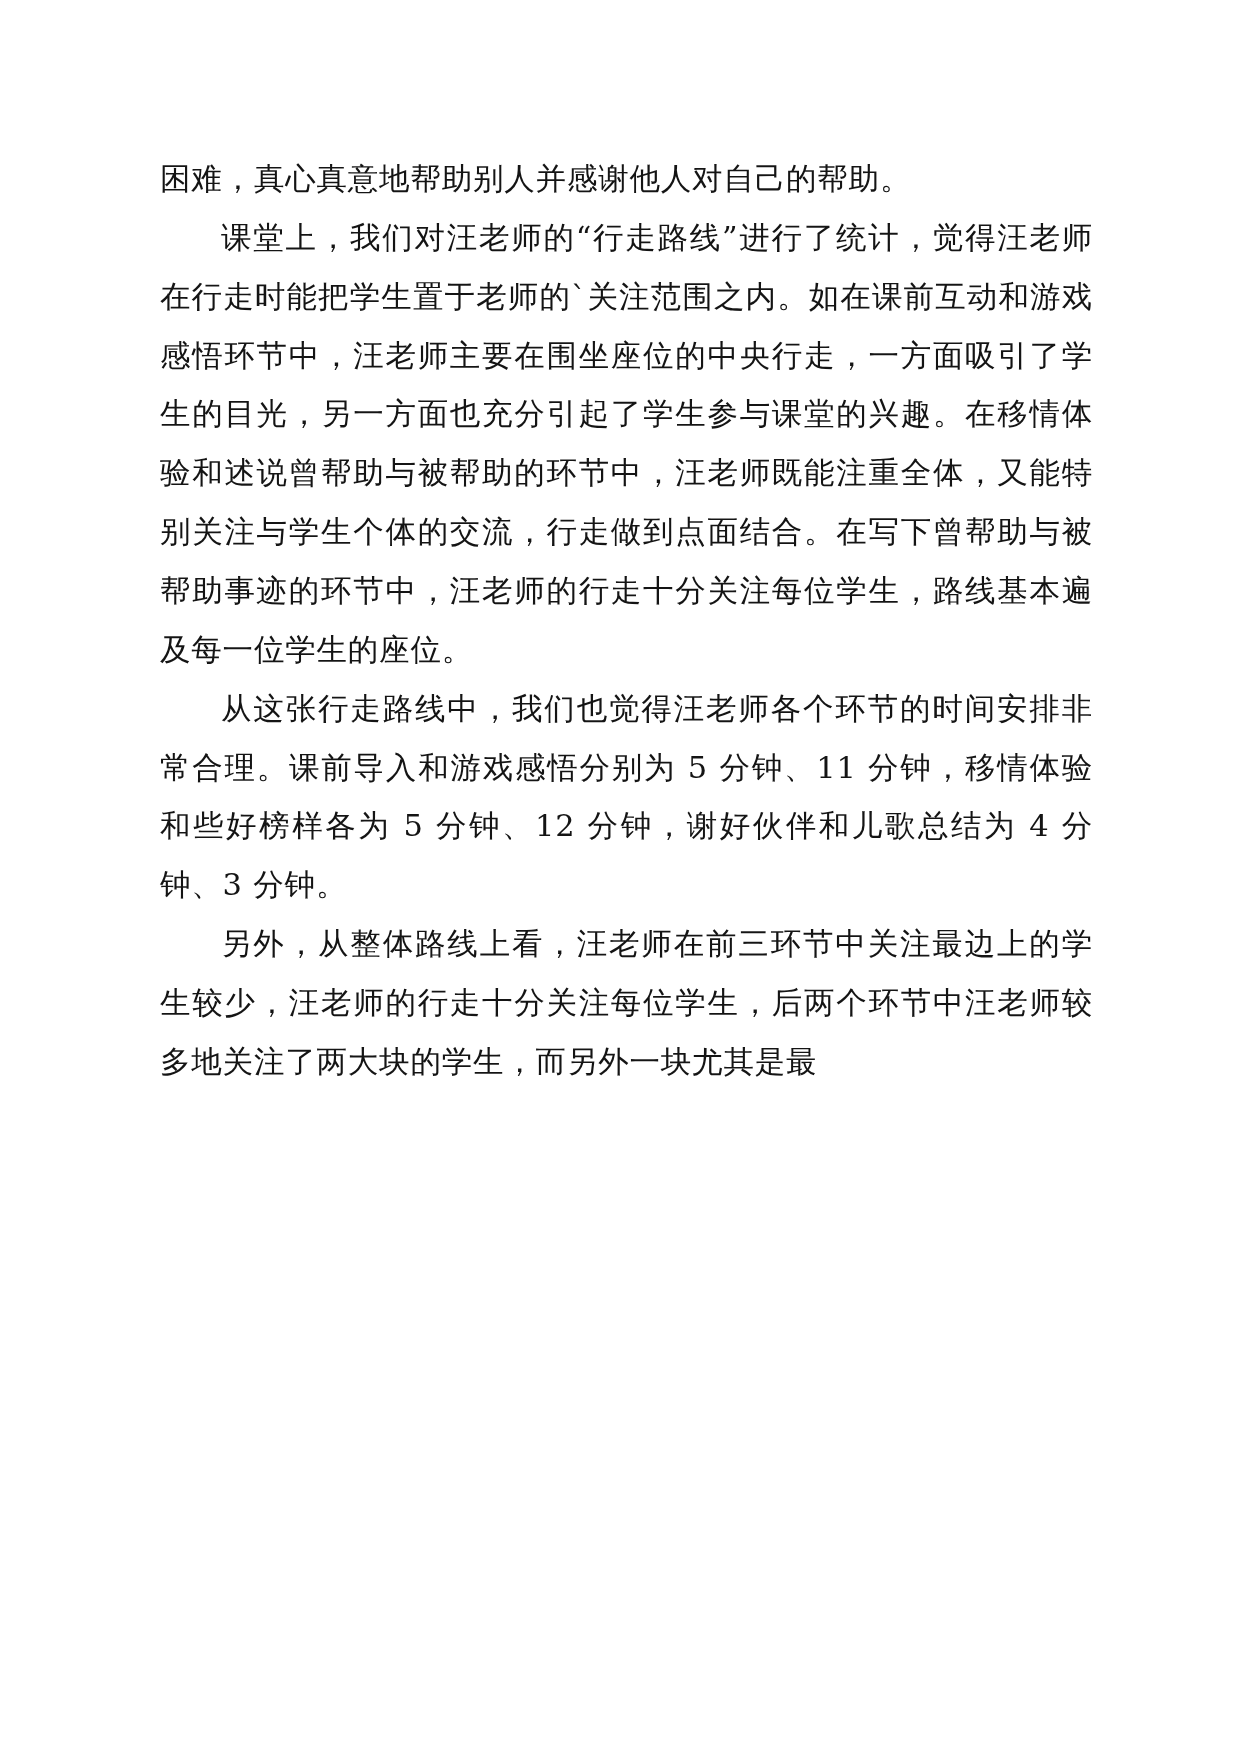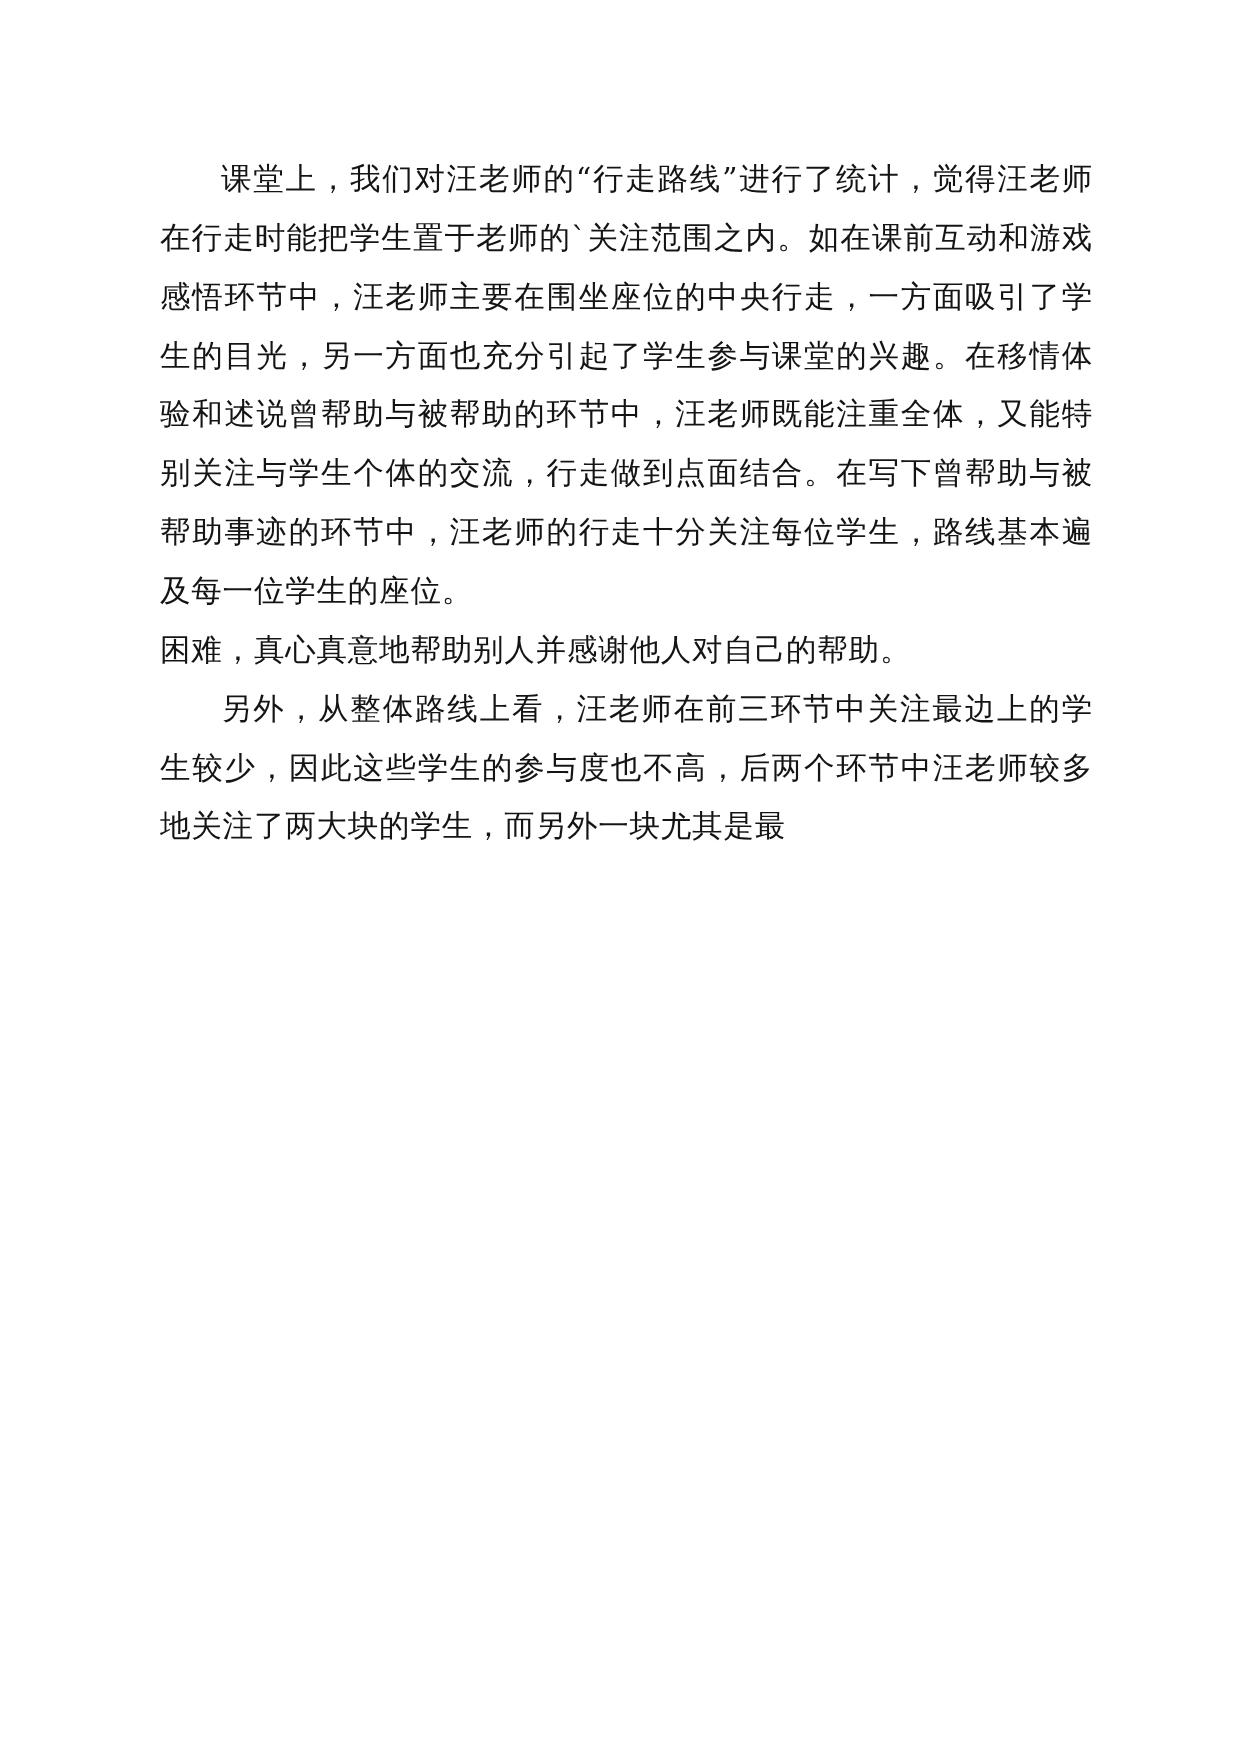--- a/index.html
+++ b/index.html
@@ -35,17 +35,18 @@
   }
   .para.indent {
     text-indent: 2em;
   }
 </style>
 </head>
 <body>
 
 <div class="page">
   <div class="doc-body">
+    <p class="para">困难，真心真意地帮助别人并感谢他人对自己的帮助。</p>
     <p class="para indent">课堂上，我们对汪老师的“行走路线”进行了统计，觉得汪老师在行走时能把学生置于老师的`关注范围之内。如在课前互动和游戏感悟环节中，汪老师主要在围坐座位的中央行走，一方面吸引了学生的目光，另一方面也充分引起了学生参与课堂的兴趣。在移情体验和述说曾帮助与被帮助的环节中，汪老师既能注重全体，又能特别关注与学生个体的交流，行走做到点面结合。在写下曾帮助与被帮助事迹的环节中，汪老师的行走十分关注每位学生，路线基本遍及每一位学生的座位。</p>
-    <p class="para">困难，真心真意地帮助别人并感谢他人对自己的帮助。</p>
-    <p class="para indent">另外，从整体路线上看，汪老师在前三环节中关注最边上的学生较少，因此这些学生的参与度也不高，后两个环节中汪老师较多地关注了两大块的学生，而另外一块尤其是最</p>
+    <p class="para indent">从这张行走路线中，我们也觉得汪老师各个环节的时间安排非常合理。课前导入和游戏感悟分别为 5 分钟、11 分钟，移情体验和些好榜样各为 5 分钟、12 分钟，谢好伙伴和儿歌总结为 4 分钟、3 分钟。</p>
+    <p class="para indent">另外，从整体路线上看，汪老师在前三环节中关注最边上的学生较少，汪老师的行走十分关注每位学生，后两个环节中汪老师较多地关注了两大块的学生，而另外一块尤其是最</p>
   </div>
 </div>
 
 </body></html>

